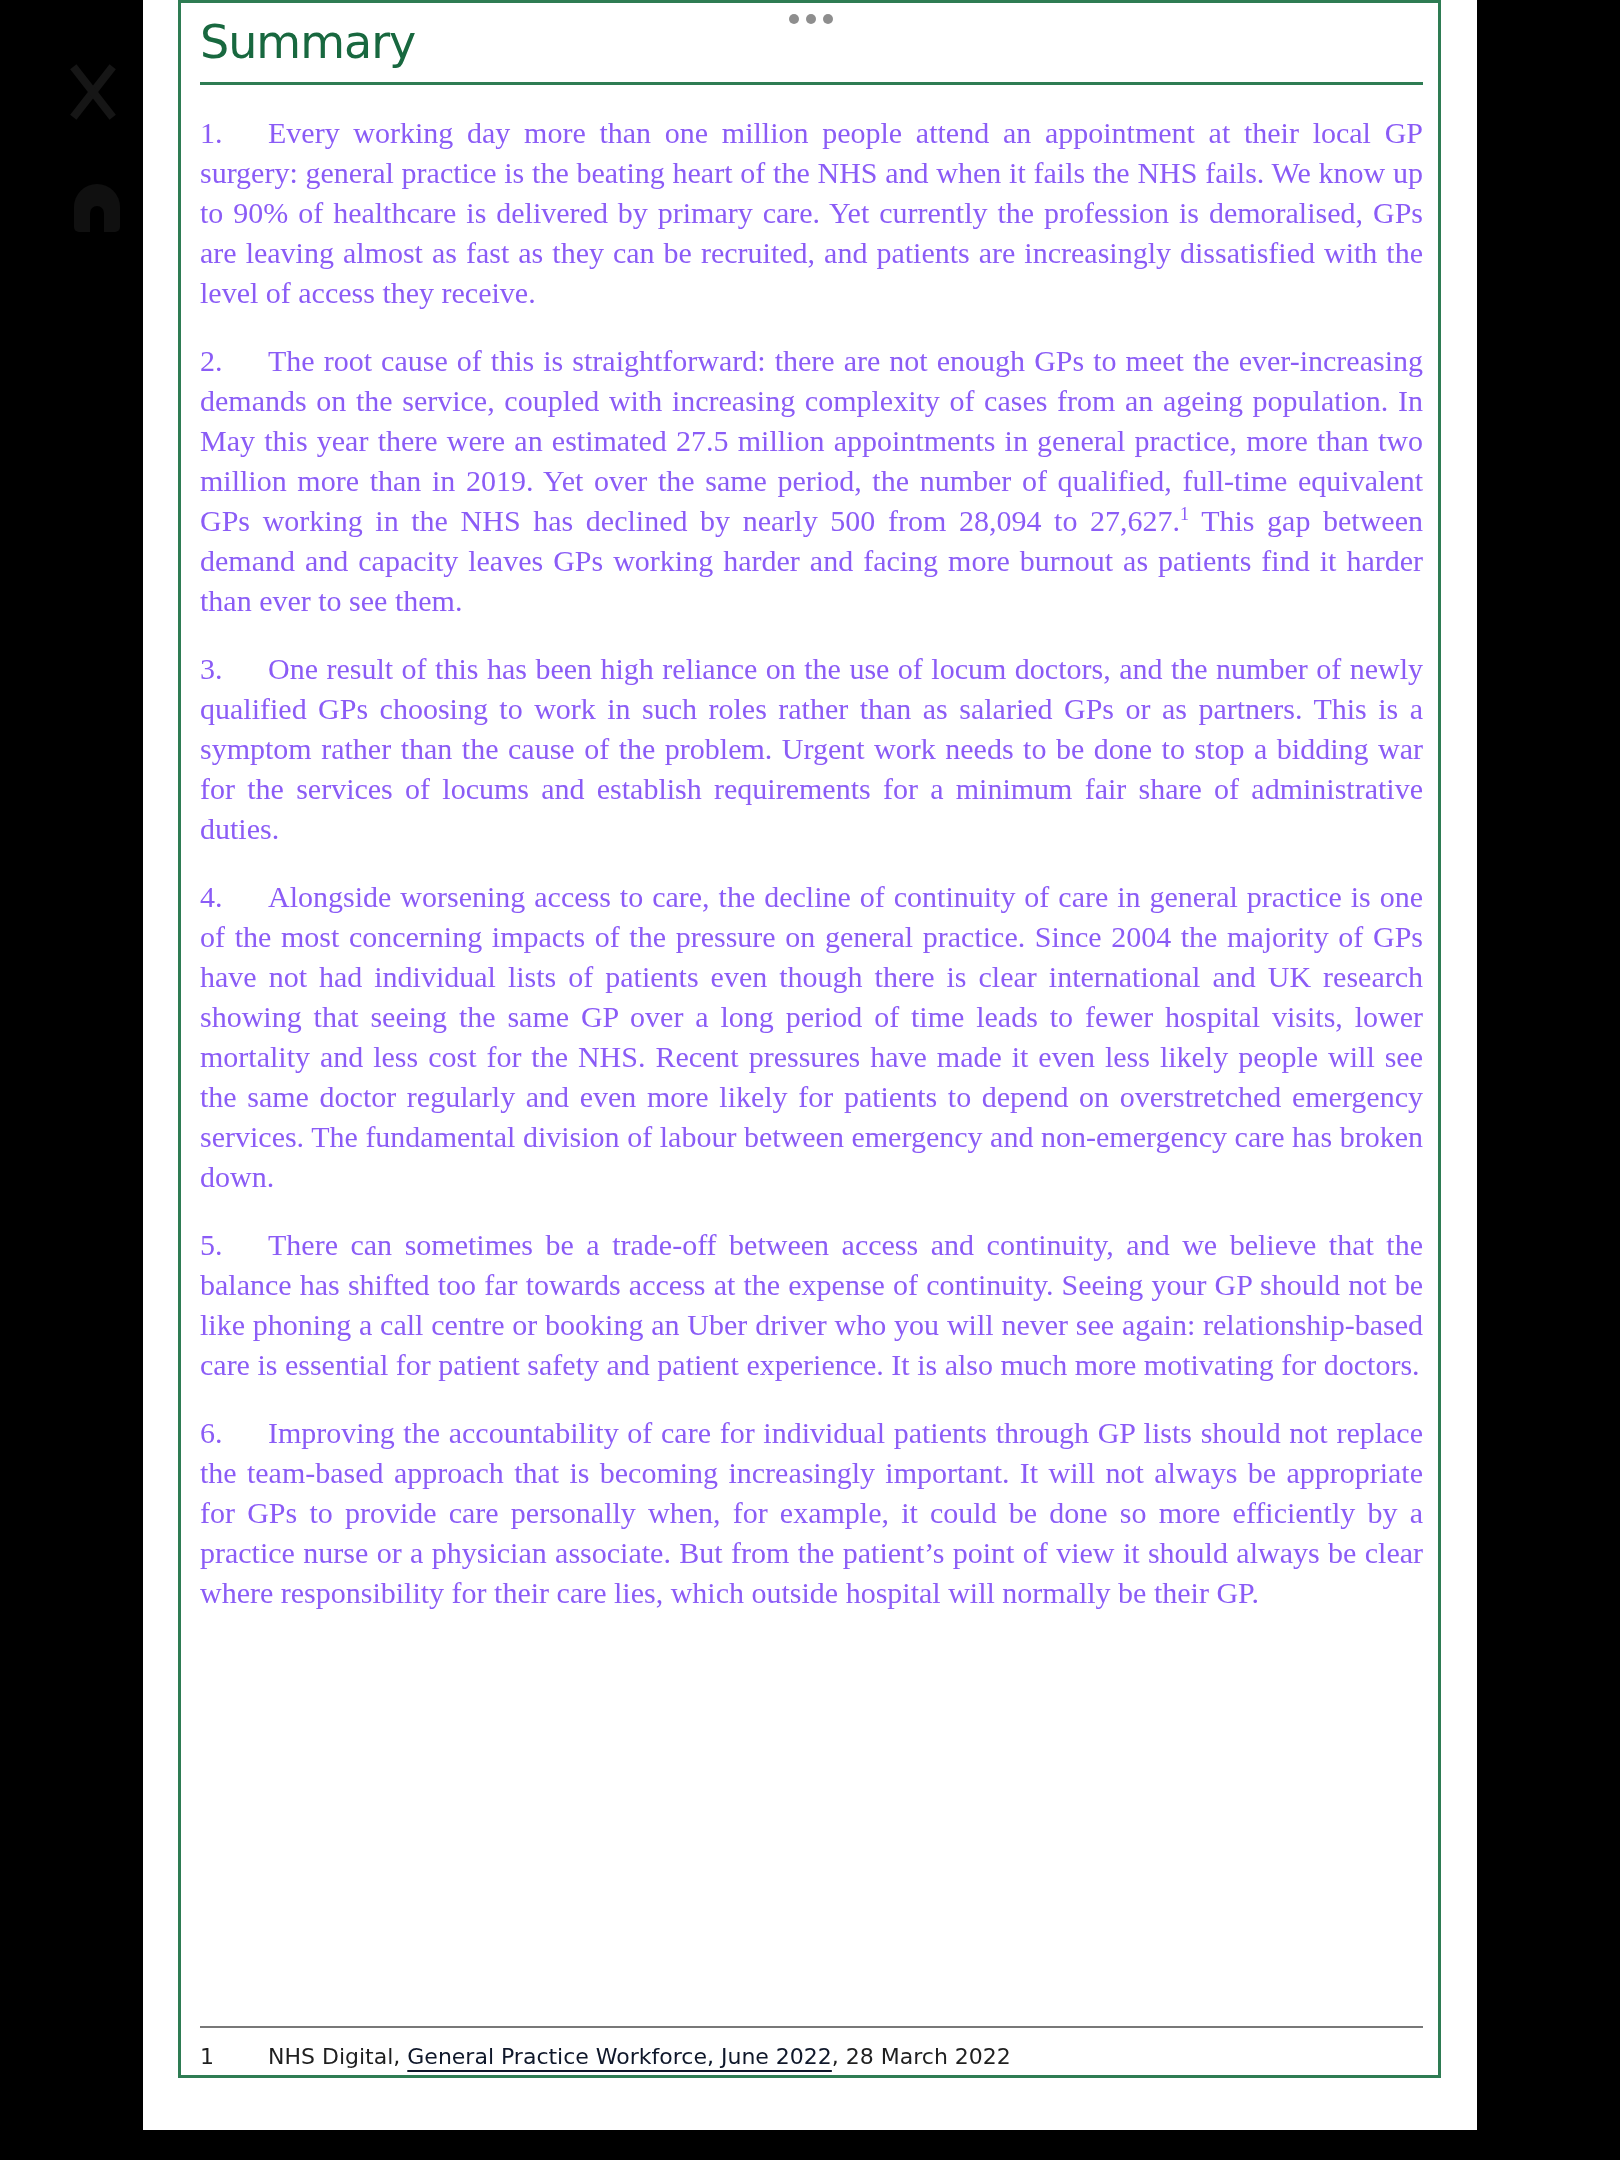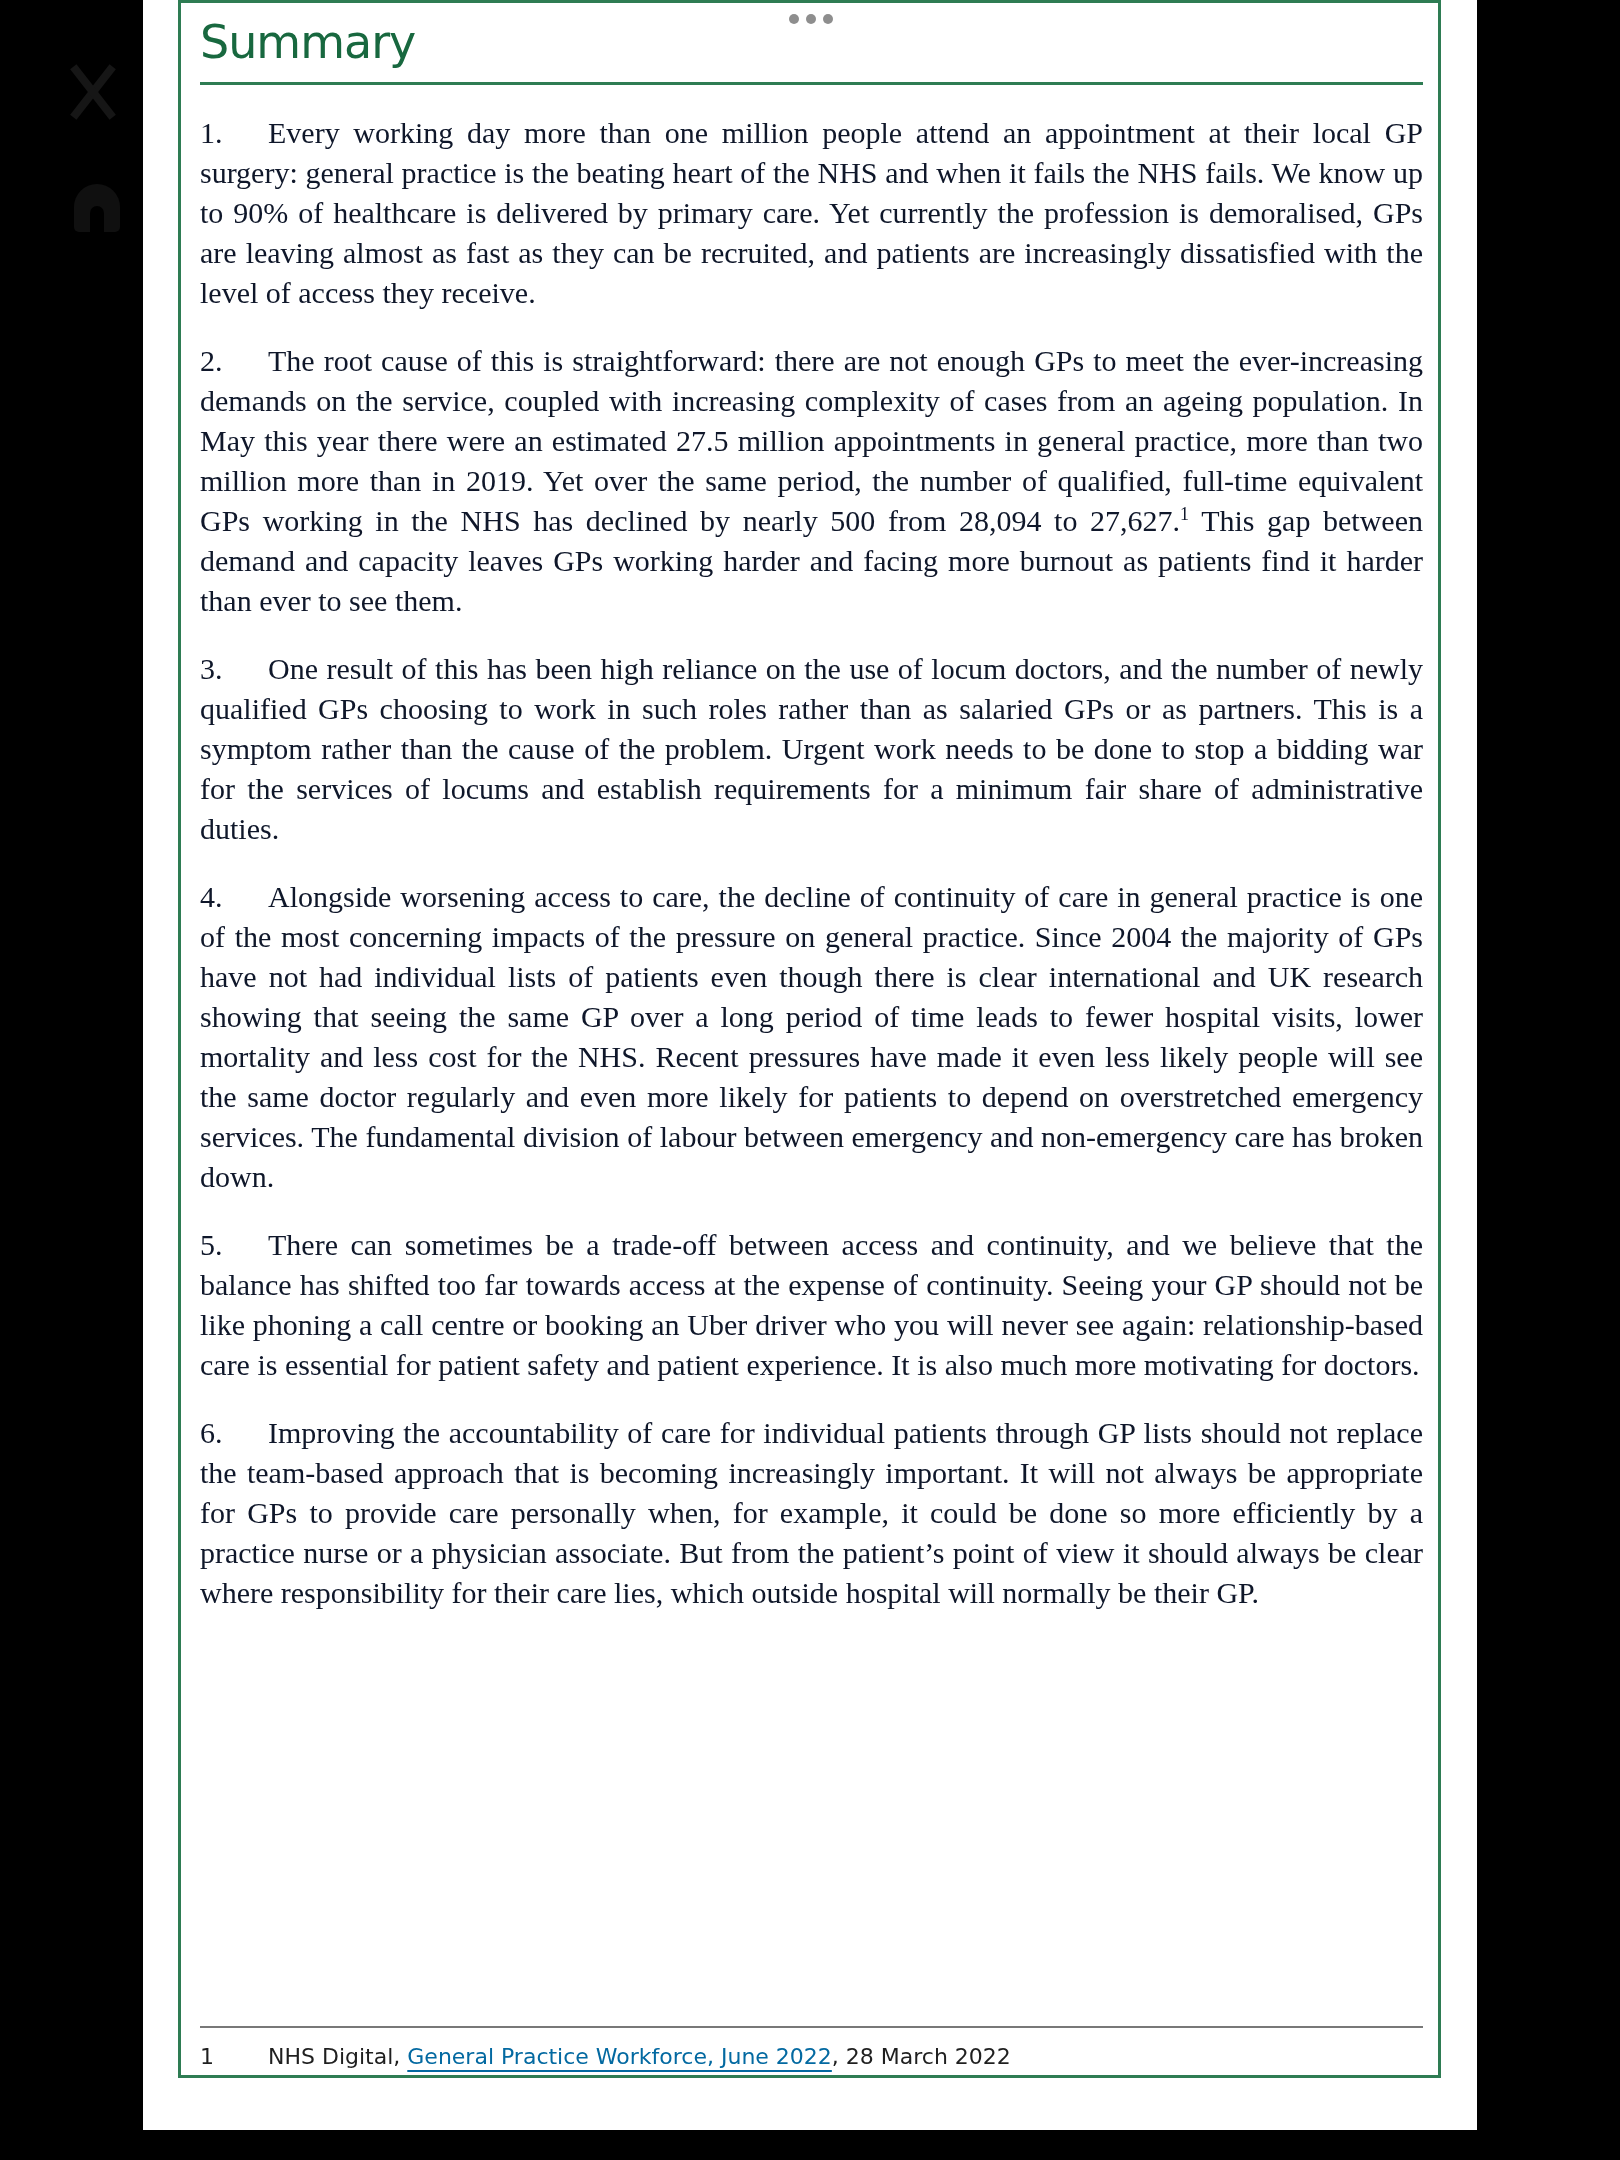--- a/index.html
+++ b/index.html
@@ -60,36 +60,36 @@
     font-size:46px; line-height:68px; font-weight:400;
     letter-spacing:-1px;
     color:#18683f;
   }
   .title-rule { height:3px; background:#2e7c53; margin-top:6px; }
 
   .paragraphs { margin-top:28px; }
   p.para {
     margin:16px 0 28px 0;
     font-size:30px; line-height:40px;
-    color:#0f172a;
+    color:#8b5cf6;
     text-align:justify;
   }
   .pnum { display:inline-block; width:68px; }
   sup.fn-ref { font-size:18px; line-height:0; vertical-align:super; }
 
   
   .footnote-block {
     position:absolute; left:57px; top:2026px; width:1223px;
     font-family:"DejaVu Sans","Liberation Sans",sans-serif;
   }
   .fn-sep { height:2px; background:#787878; }
   .fn-line { margin-top:16px; font-size:22px; color:#1f1f1f; }
   .fn-num { display:inline-block; width:68px; }
   .fn-link {
-    color:#0369a1; cursor:pointer;
+    color:#0f172a; cursor:pointer;
     text-decoration:underline;
     text-decoration-thickness:2px;
     text-underline-offset:6px;
   }
 </style>
 </head>
 <body>
 
 <div class="bar bar-left">
   <div class="x-logo"></div>

